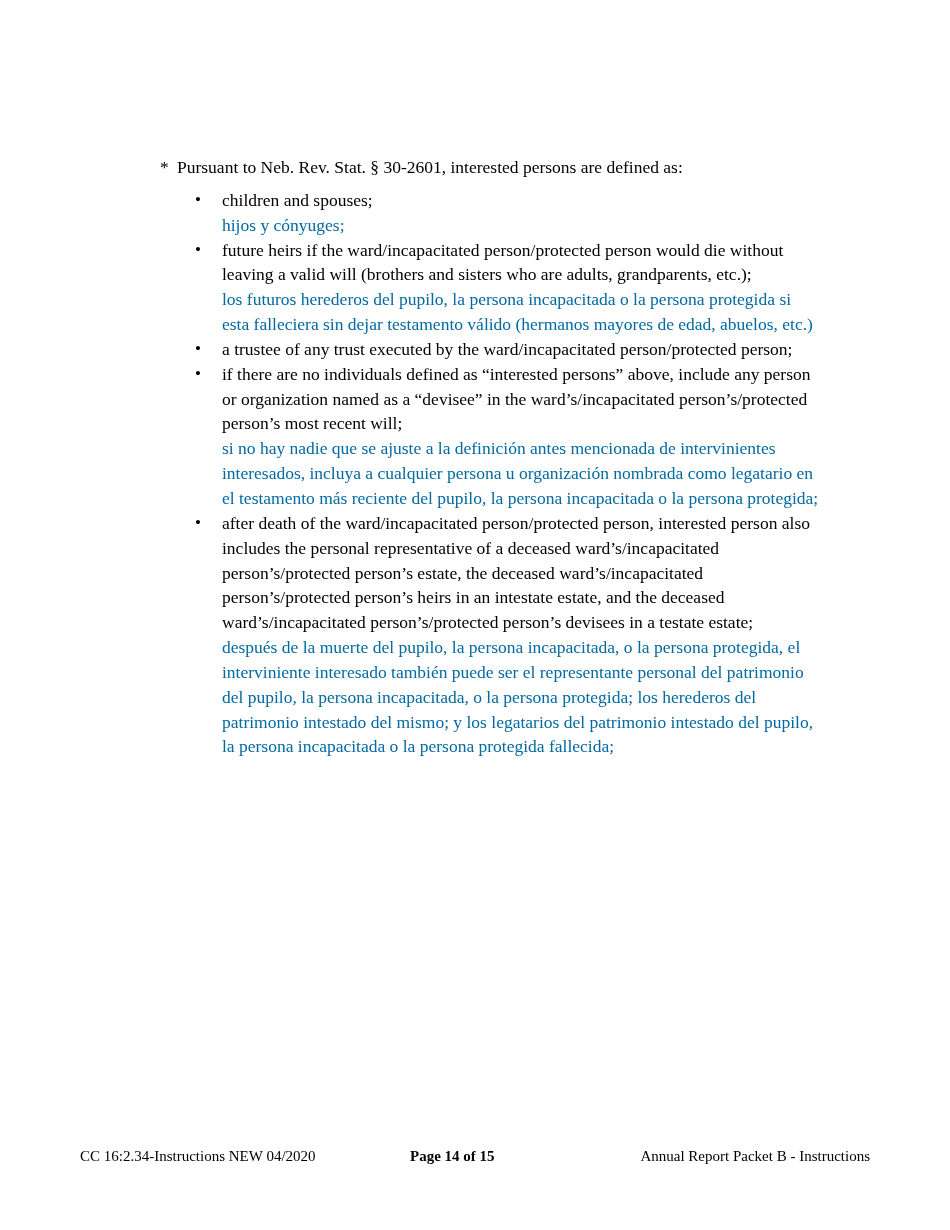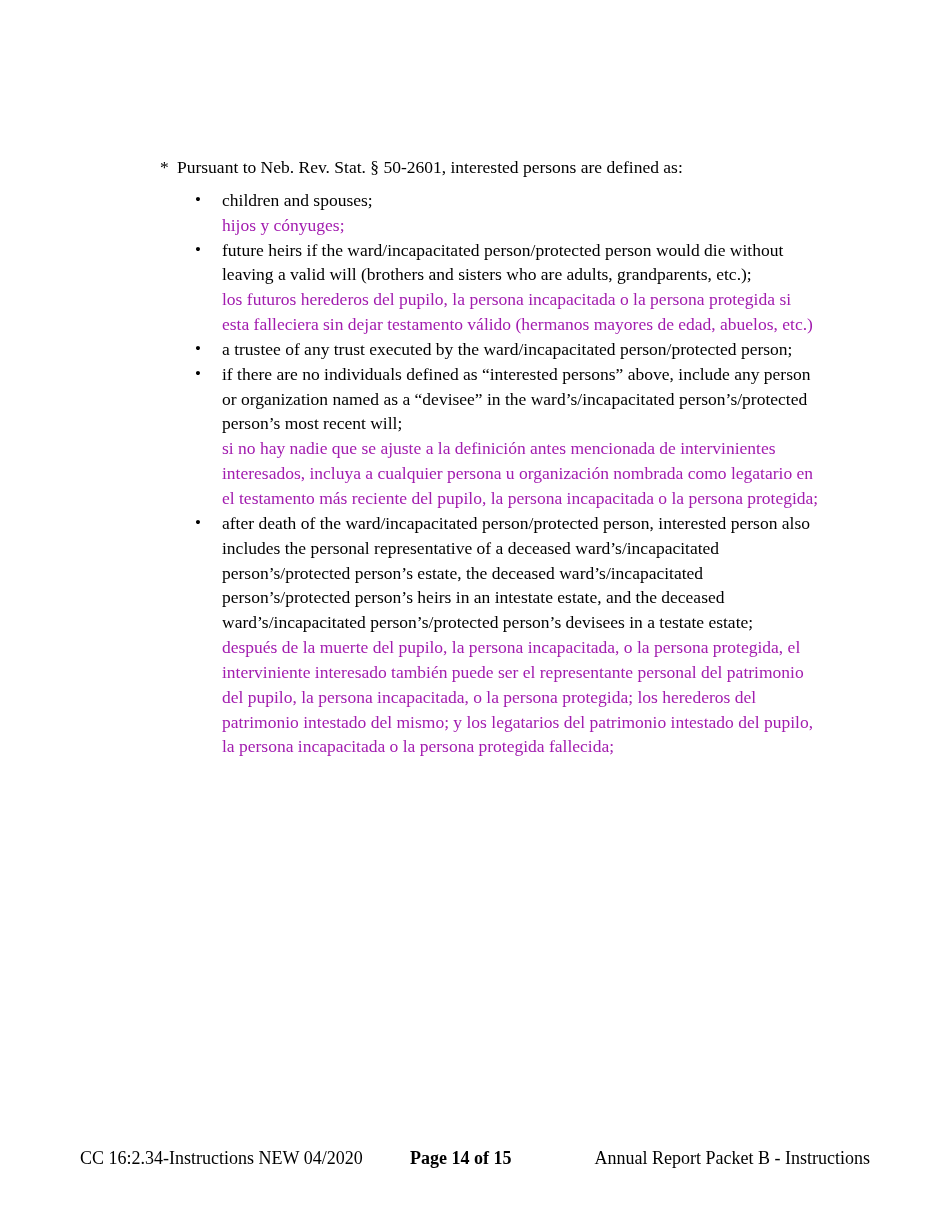--- a/index.html
+++ b/index.html
@@ -65,28 +65,28 @@
     left: 35px;
     top: 0;
     font-size: 17px;
     line-height: 1.42;
     color: #000000;
   }
   .en {
     color: #000000;
   }
   .es {
-    color: #a21caf;
+    color: #0369a1;
   }
   .footer {
     position: absolute;
     left: 80px;
     top: 1148px;
     width: 790px;
-    font-size: 18px;
+    font-size: 15px;
     color: #000000;
   }
   .footer-inner {
     display: flex;
     align-items: baseline;
   }
   .footer-left {
     width: 330px;
     flex: 0 0 auto;
   }
@@ -102,21 +102,21 @@
 </style>
 </head>
 <body>
 
 <div class="page">
 
   <div class="content">
 
     <div class="intro">
       <span class="star">*</span>
-      <div class="intro-en">Pursuant to Neb. Rev. Stat. § 50-2601, interested persons are defined as:</div>
+      <div class="intro-en">Pursuant to Neb. Rev. Stat. § 30-2601, interested persons are defined as:</div>
     </div>
 
     <ul class="bullets">
       <li>
         <div class="en">children and spouses;</div>
         <div class="es">hijos y cónyuges;</div>
       </li>
       <li>
         <div class="en">future heirs if the ward/incapacitated person/protected person would die without leaving a valid will (brothers and sisters who are adults, grandparents, etc.);</div>
         <div class="es">los futuros herederos del pupilo, la persona incapacitada o la persona protegida si esta falleciera sin dejar testamento válido (hermanos mayores de edad, abuelos, etc.)</div>

